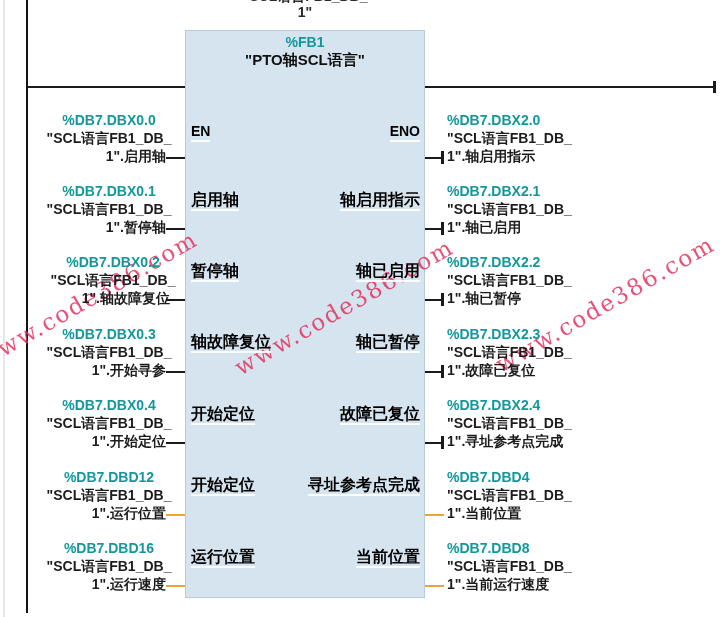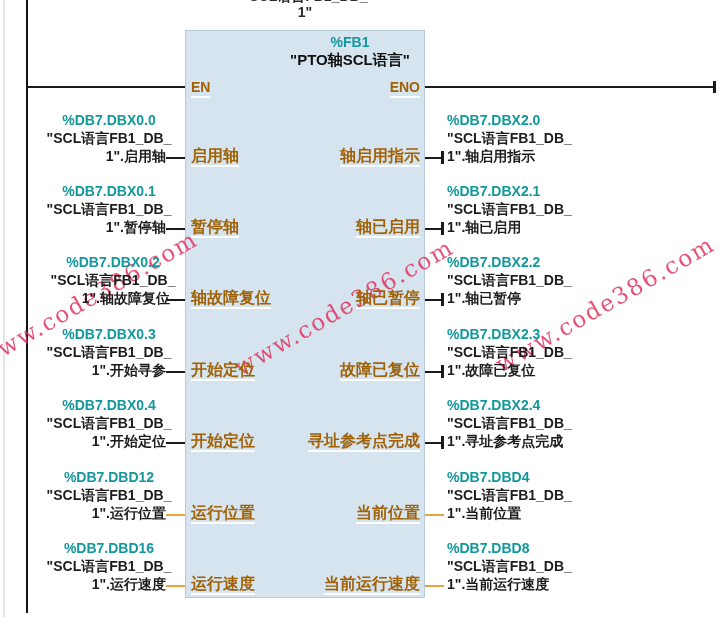--- a/index.html
+++ b/index.html
@@ -13,29 +13,29 @@
   .editor-edge{left:3px;width:2px;height:617px;background:#e6e6e6;}
   .rail{left:26px;width:2px;height:613px;background:#141414;}
   .wire{position:absolute;height:2px;}
   .wire.bool{background:var(--bool);}
   .wire.real{background:var(--real);}
   .tick{position:absolute;width:3px;background:var(--bool);}
   .fb-block{
     position:absolute;left:185px;top:30px;width:240px;height:568px;
     background:var(--fill);border:1px solid var(--border);box-sizing:border-box;
   }
-  .fb-head{position:absolute;left:185px;top:33px;width:240px;text-align:center;line-height:18px;padding-left:45px;}
+  .fb-head{position:absolute;left:185px;top:33px;width:240px;text-align:center;line-height:18px;}
   .fb-addr{font-size:14px;font-weight:700;color:var(--teal);}
   .fb-title{font-size:15px;font-weight:700;color:#101010;}
   .inst-label{
     position:absolute;left:185px;top:-12px;width:240px;text-align:center;
     font-size:14px;line-height:16px;font-weight:600;color:#2a2a2a;white-space:nowrap;
   }
   .pin-label{
-    position:absolute;font-size:16px;font-weight:600;color:#a16207;white-space:nowrap;
+    position:absolute;font-size:16px;font-weight:600;color:#000000;white-space:nowrap;margin-top:44px;
   }
   .pin-label > span{border-bottom:2px solid rgba(255,255,255,0.9);padding-bottom:1px;}
   .en-label{font-size:14px;font-weight:700;}
   .operand{
     position:absolute;font-size:14px;line-height:18px;font-weight:600;
     color:#1c1c1c;white-space:nowrap;
   }
   .operand .addr{color:var(--teal);font-weight:700;}
   .op-left{text-align:center;}
   .op-left .l3{text-align:right;padding-right:8px;}

